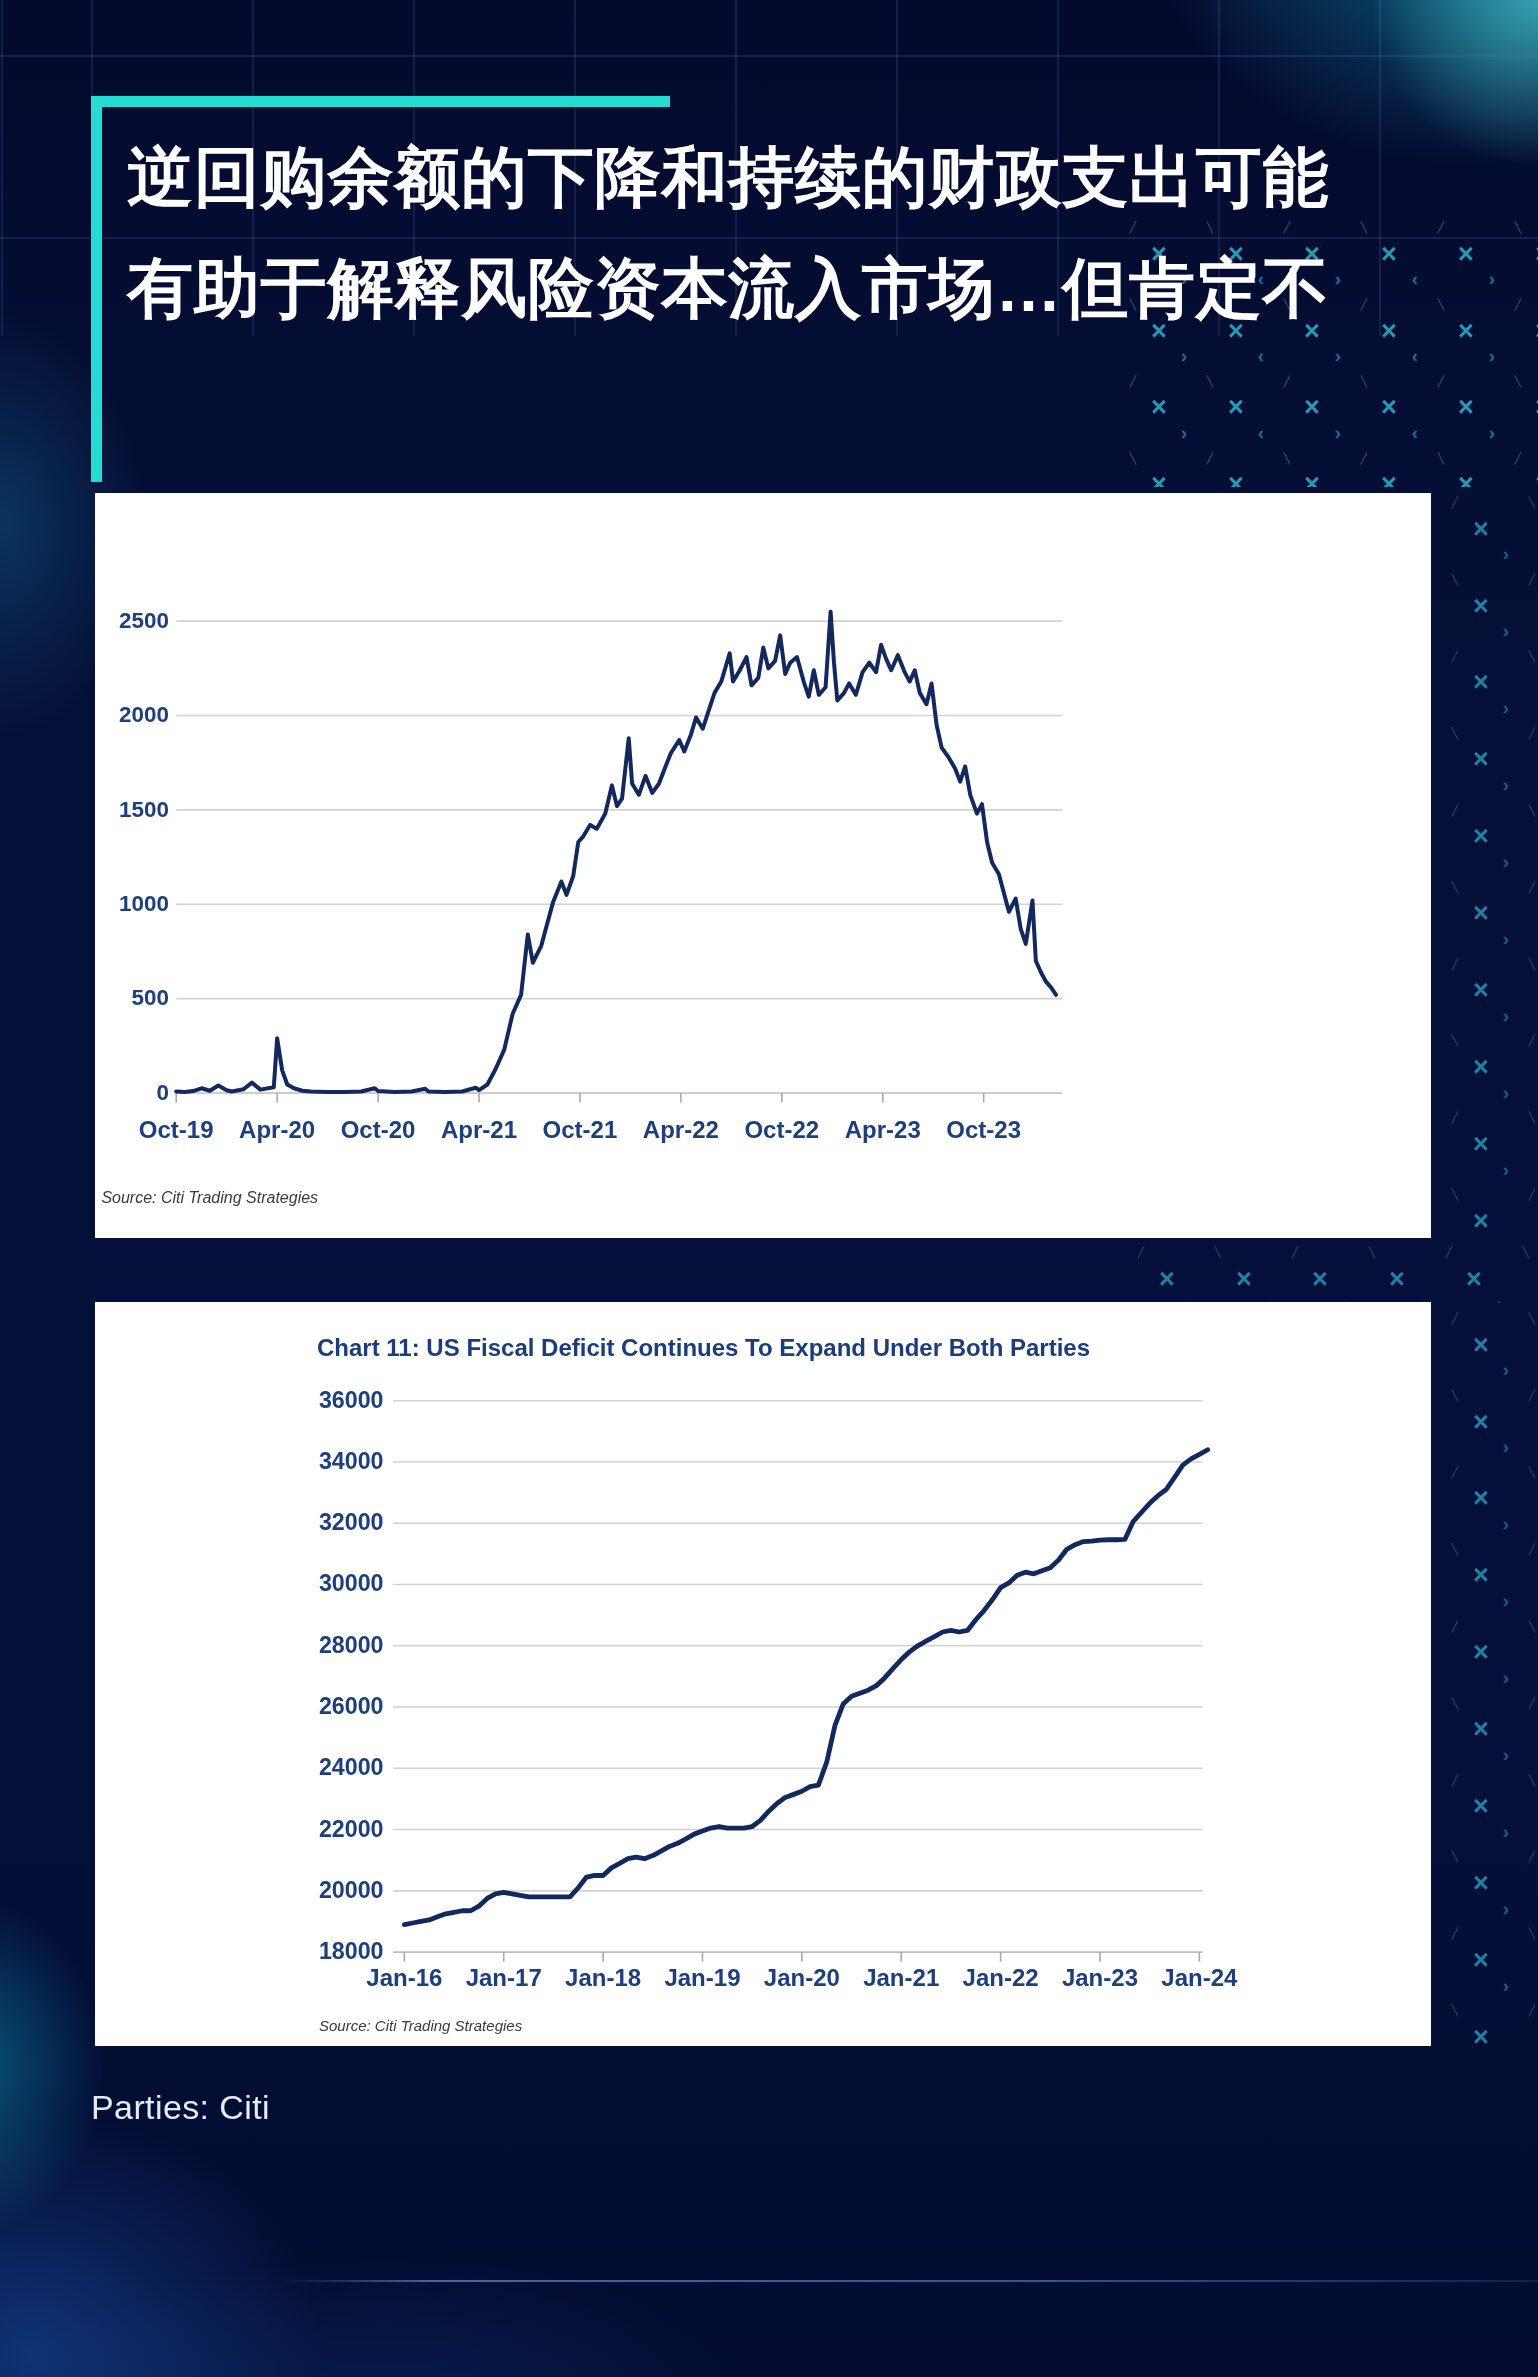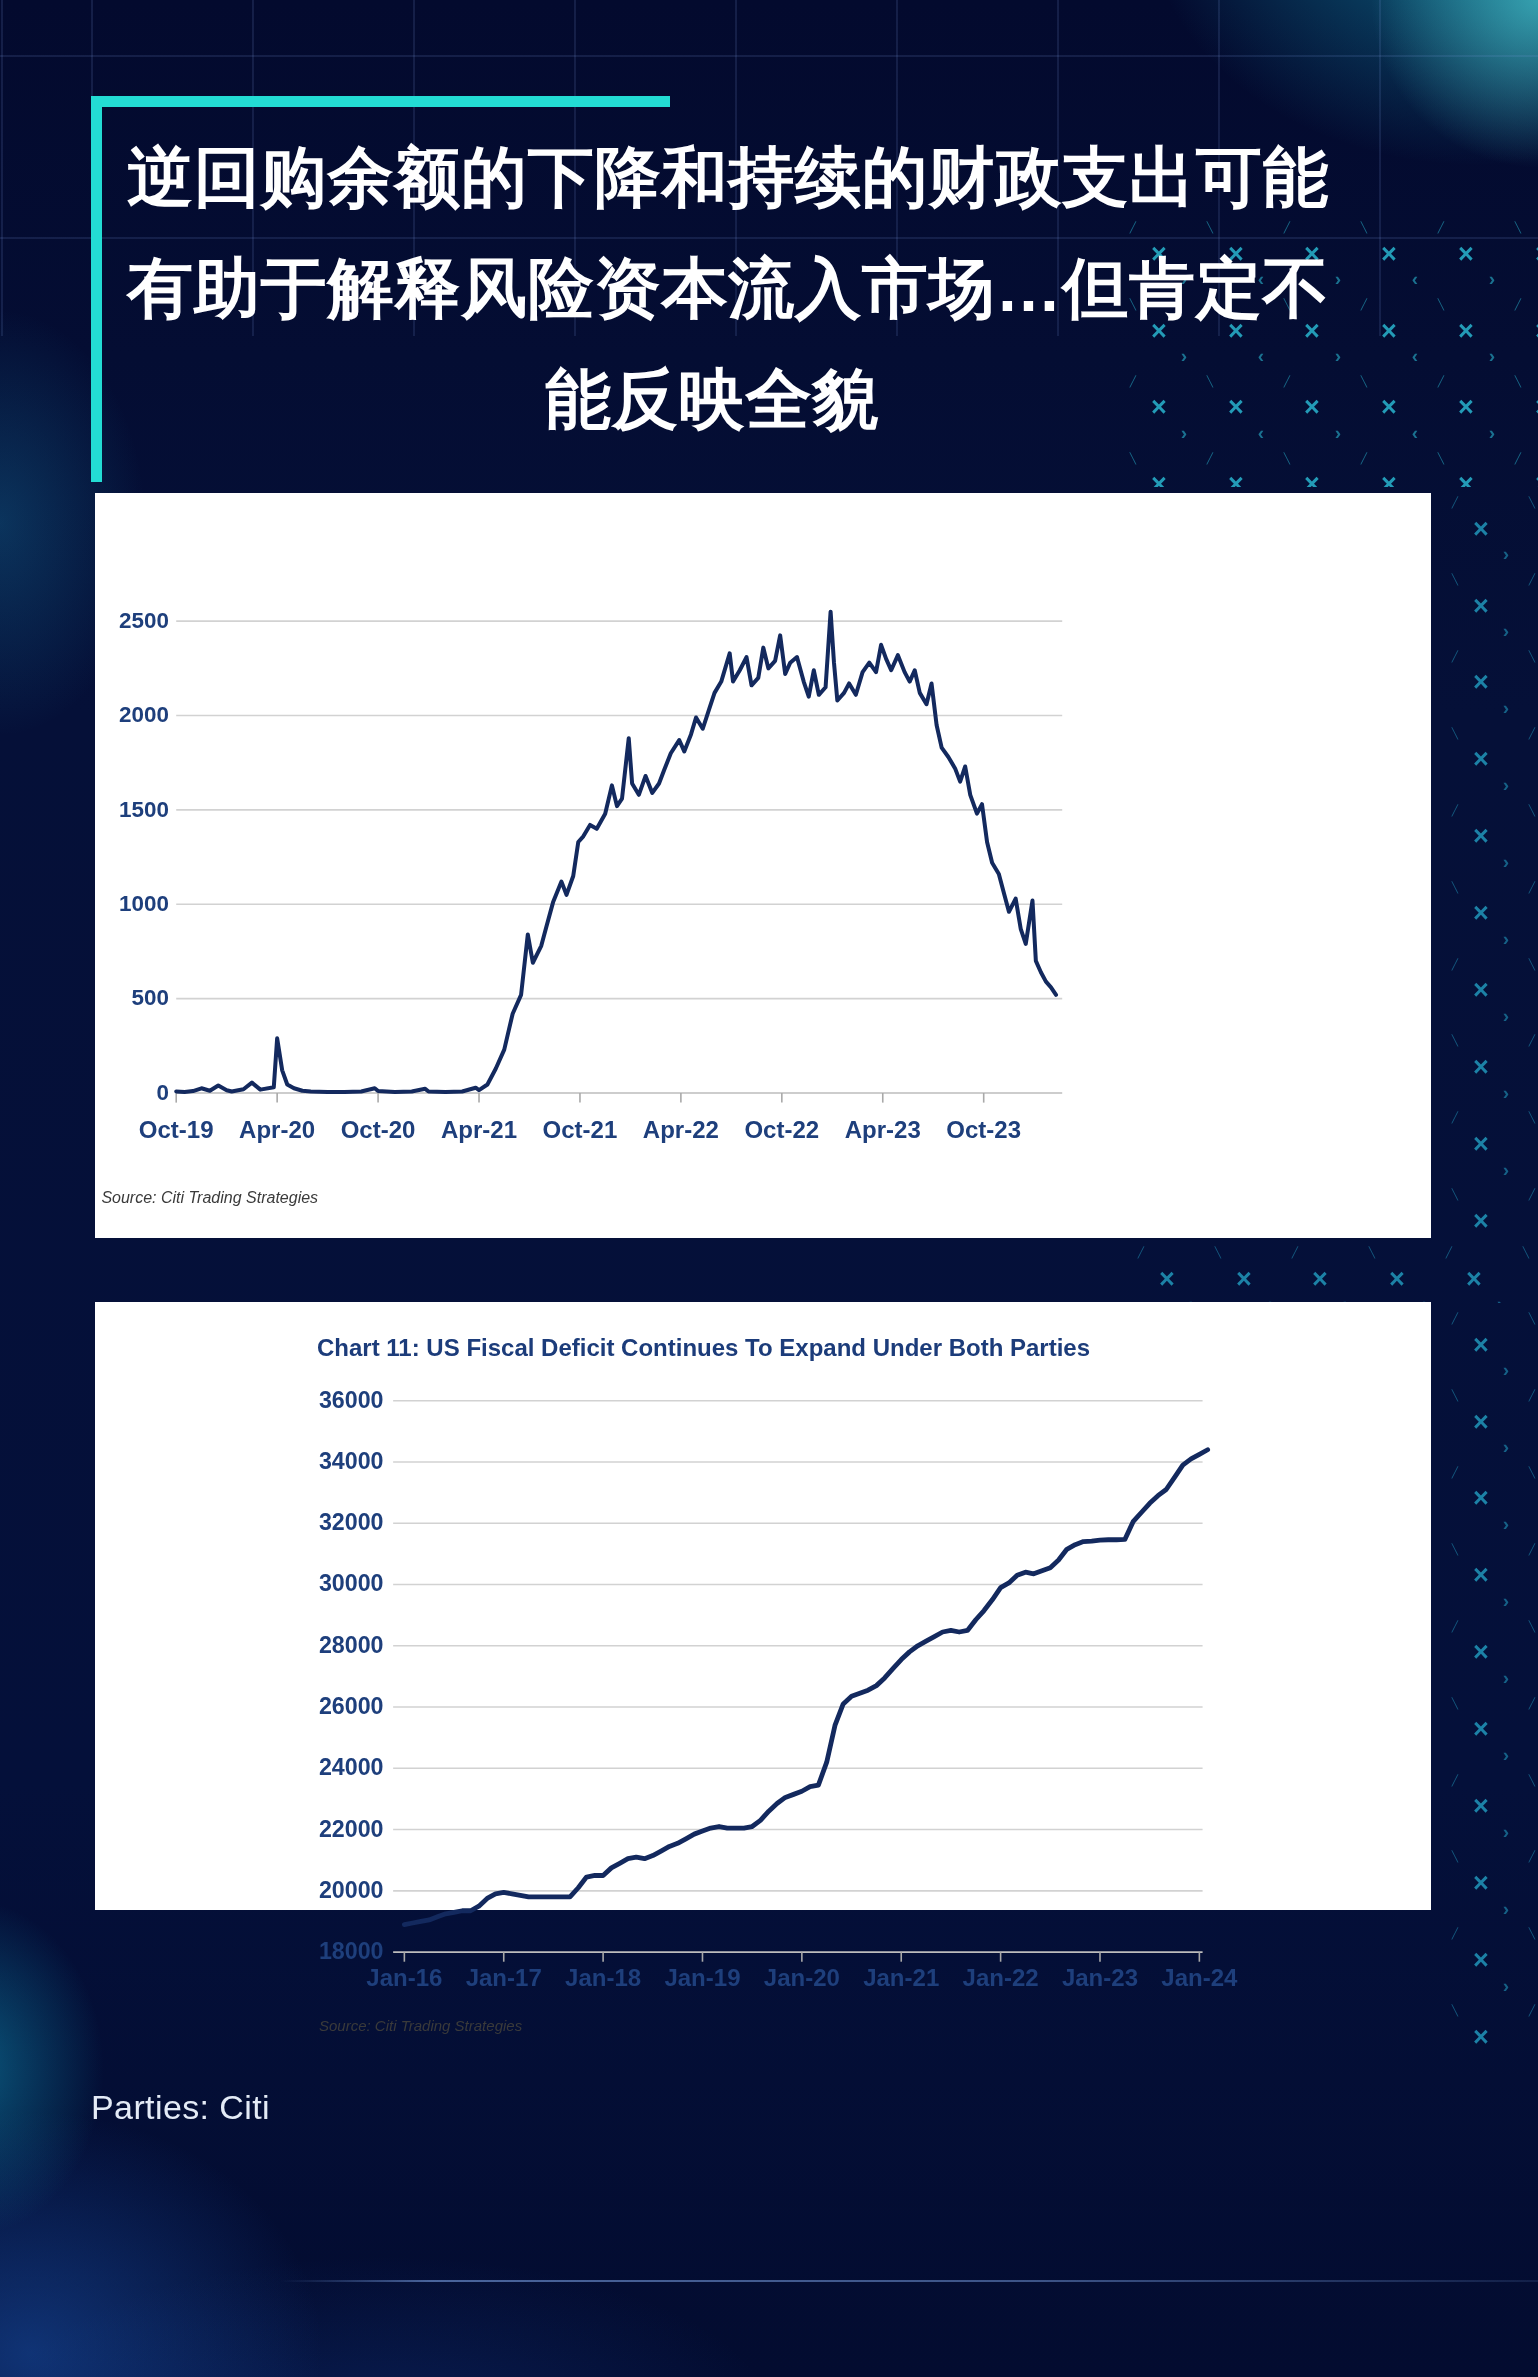--- a/index.html
+++ b/index.html
@@ -32,21 +32,21 @@
   #patA span{color:#29b4ce;}
   
   .bar-h{position:absolute;left:91px;top:96px;width:579px;height:11.2px;z-index:2;}
   .bar-v{position:absolute;left:91px;top:96px;width:11.2px;height:386px;z-index:2;}
   .page-title{position:absolute;left:127px;top:122px;width:1170px;z-index:2;
     color:#ffffff;font-size:66px;font-weight:700;line-height:111px;letter-spacing:0.8px;}
   .page-title span{display:block;white-space:nowrap;text-align:center;}
   
   .card{position:absolute;left:95px;width:1336px;height:745px;background:#ffffff;z-index:2;}
   .card7{top:493px;}
-  .card11{top:1302px;height:608px;}
+  .card11{top:1302px;height:744px;}
   .card-title{position:absolute;color:#1c3c7a;font-weight:700;white-space:nowrap;}
   .c7title{left:6.4px;top:44px;font-size:24px;letter-spacing:-0.2px;}
   .c11title{left:222px;top:32px;font-size:24px;}
   .card svg{position:absolute;left:0;top:0;}
   .card-source{position:absolute;font-style:italic;color:#3a3a3a;white-space:nowrap;}
   .c7src{left:6.4px;top:696px;font-size:16px;}
   .c11src{left:224px;top:715px;font-size:15px;}
   
   .source-citi{position:absolute;left:91px;top:2088px;z-index:2;color:#e4ebf6;
     font-size:34px;letter-spacing:0.4px;}
@@ -226,21 +226,20 @@
       <span class="gs" style="left: 77px; top: 692px;">╱</span>
       <span class="gx" style="left: 26px; top: 718px;">×</span>
     </div>
 
   <header>
     <div class="bar-h" style="background: rgb(35, 220, 212);"></div>
     <div class="bar-v" style="background: rgb(35, 220, 212);"></div>
     <h1 class="page-title" style="margin:0">
       <span>逆回购余额的下降和持续的财政支出可能</span>
       <span>有助于解释风险资本流入市场…但肯定不</span>
-      <span>能反映全貌</span>
     </h1>
   </header>
 
   <section class="card card7">
     <svg id="svg7" width="1336" height="745" viewBox="0 0 1667 930">
         <line x1="101" y1="160" x2="1207" y2="160" stroke="#d2d2d2" stroke-width="2"></line>
         <text x="92" y="161" text-anchor="end" dominant-baseline="middle" fill="#1e3f7c" font-size="28" font-weight="bold">2500</text>
         <line x1="101" y1="277.79999999999995" x2="1207" y2="277.79999999999995" stroke="#d2d2d2" stroke-width="2"></line>
         <text x="92" y="278.79999999999995" text-anchor="end" dominant-baseline="middle" fill="#1e3f7c" font-size="28" font-weight="bold">2000</text>
         <line x1="101" y1="395.6" x2="1207" y2="395.6" stroke="#d2d2d2" stroke-width="2"></line>

